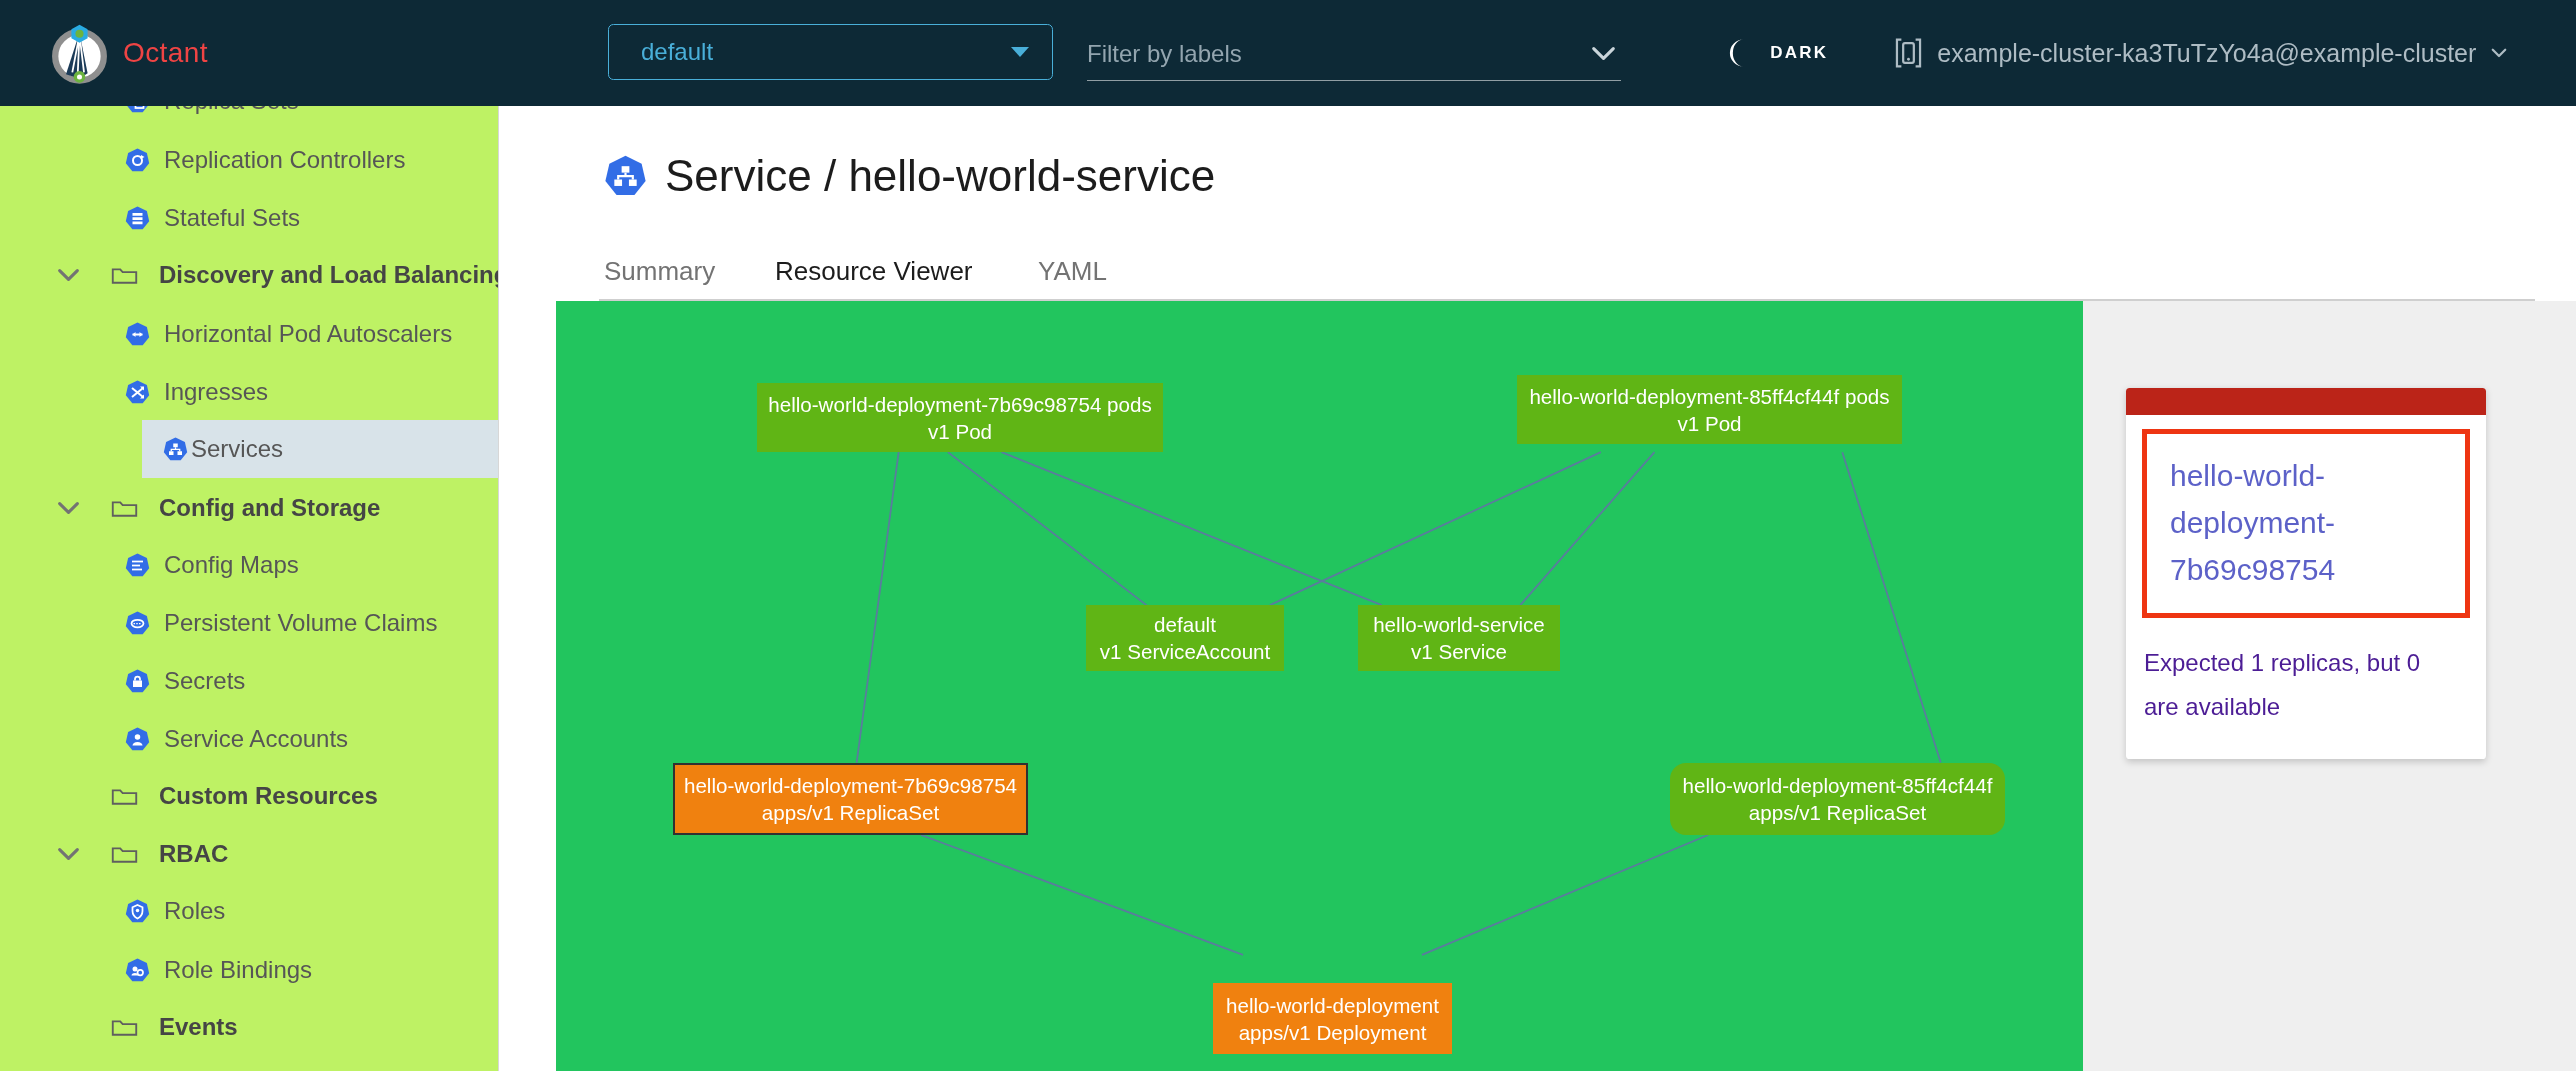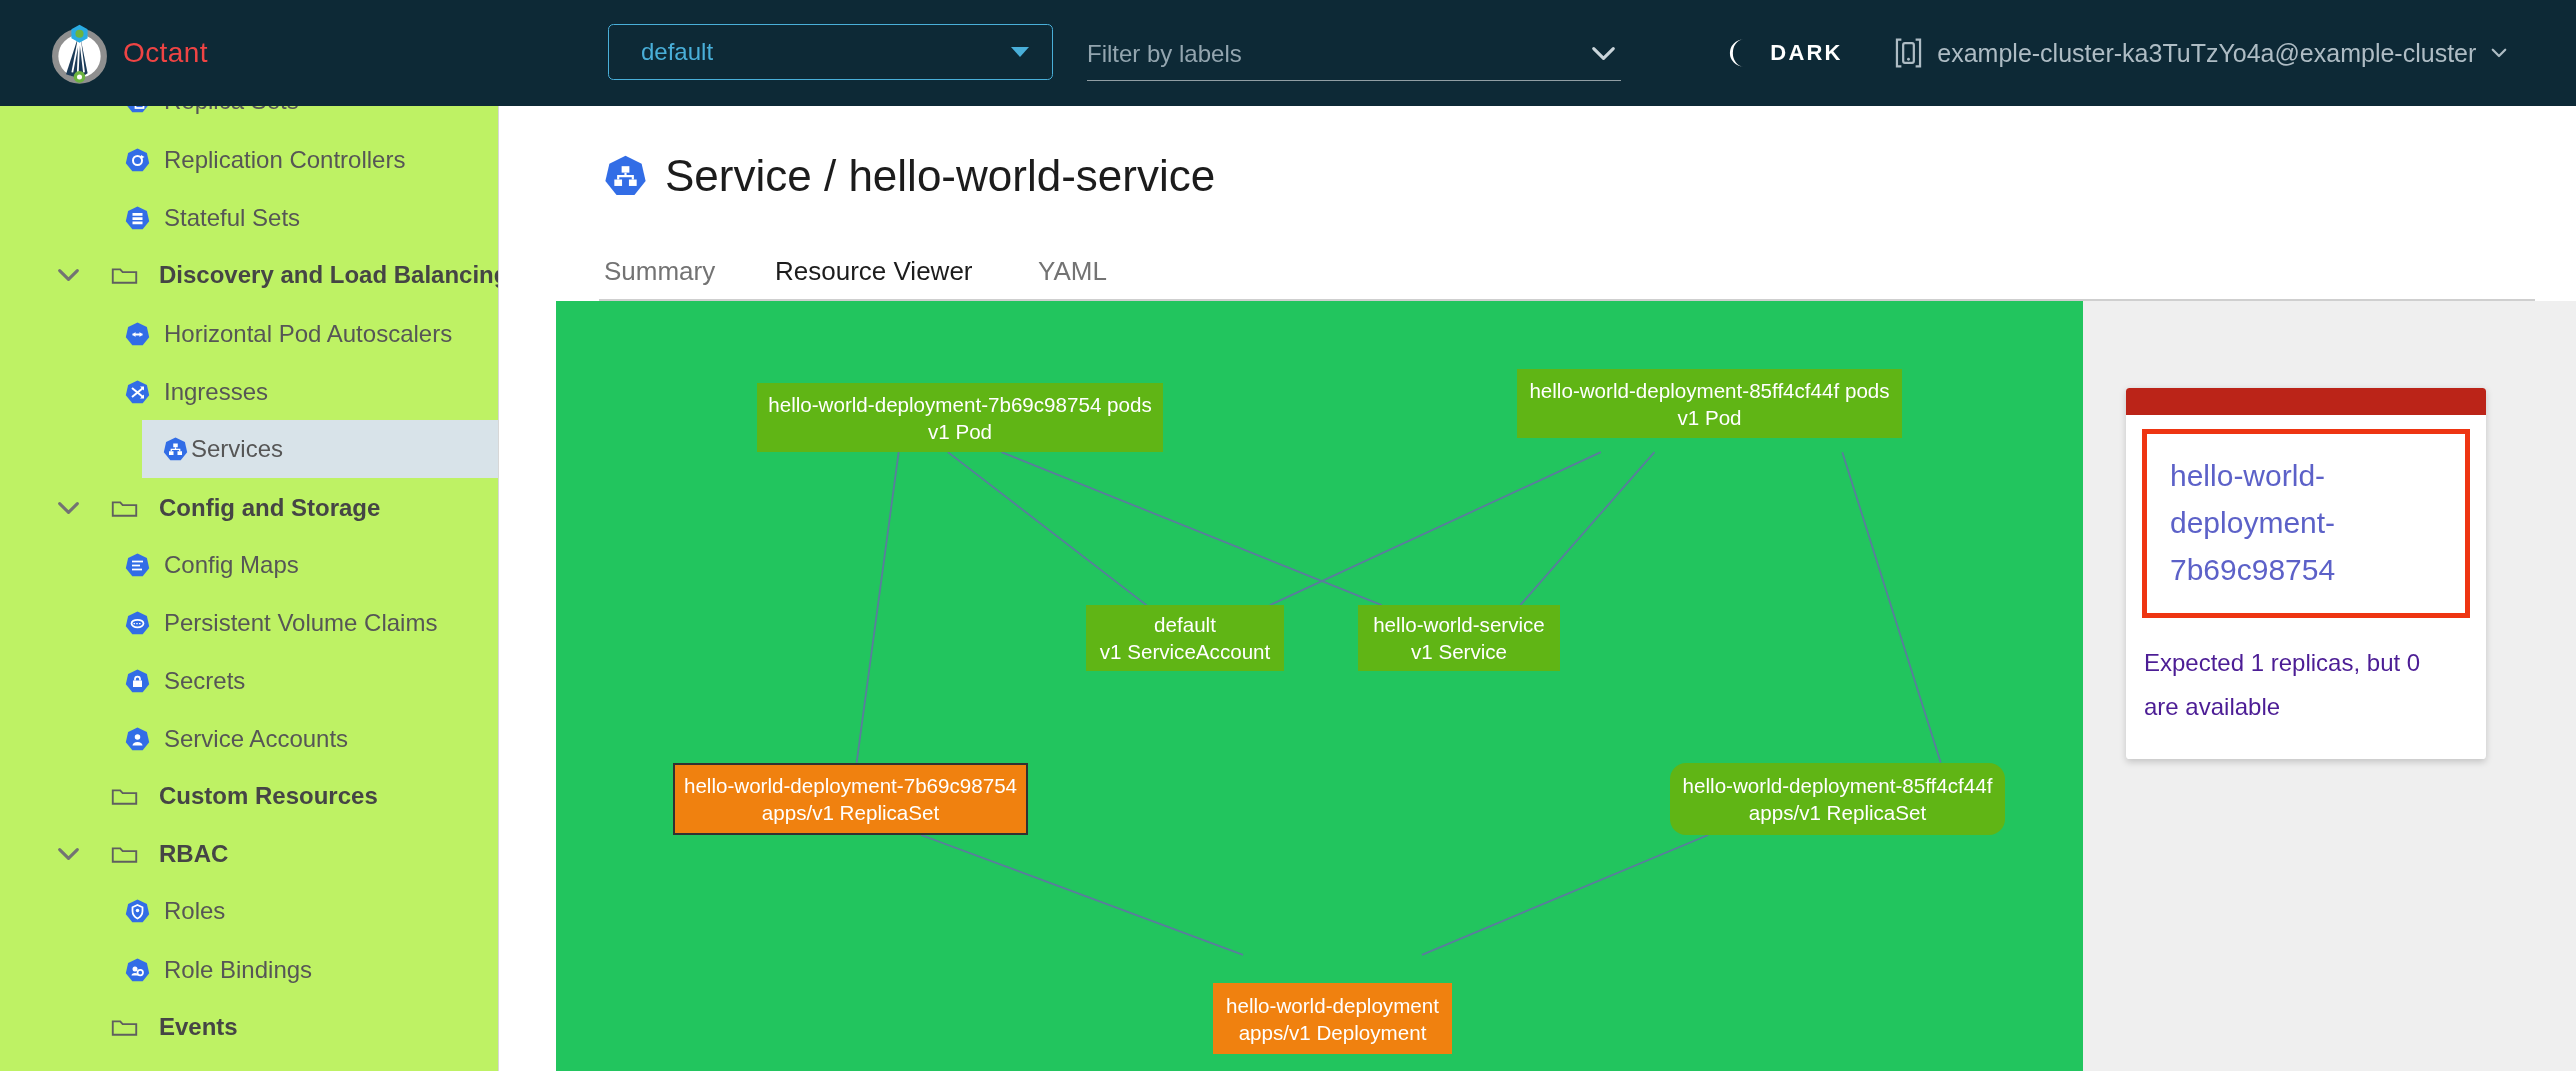--- a/index.html
+++ b/index.html
@@ -19,21 +19,21 @@
   .ns-caret { width:0; height:0; border-left:9px solid transparent; border-right:9px solid transparent;
               border-top:10.7px solid #49afd9; }
   .filter-wrap { position:absolute; left:1087px; top:27px; width:534px; height:54px;
                  border-bottom:1.8px solid rgba(255,255,255,.55); display:flex; align-items:center; }
   .filter-input { flex:1; background:transparent; border:none; outline:none; color:#e8eef1;
                   font-size:24px; font-family:"Liberation Sans",sans-serif; }
   .filter-input::placeholder { color:#93a5af; opacity:1; }
   .filter-chevron { margin-right:5.4px; }
   .dark-toggle { position:absolute; left:1724px; top:0; height:106px; display:flex; align-items:center;
                  gap:14.3px; cursor:pointer; }
-  .dark-label { color:#fff; font-size:22px; font-weight:700; letter-spacing:2.2px; }
+  .dark-label { color:#fff; font-size:17px; font-weight:700; letter-spacing:2.2px; }
   .context { position:absolute; left:1894px; top:0; height:106px; display:flex; align-items:center;
              gap:14.3px; cursor:pointer; }
   .context-label { color:#aebcc4; font-size:25px; font-weight:300; }
 
   
   .sidebar { position:absolute; left:0; top:106px; width:499px; height:966px; background:#bef264;
              border-right:1.8px solid #d7d7d7; overflow:hidden; z-index:10; }
   .nav-row { position:absolute; left:0; width:556px; height:58px; display:flex; align-items:center; cursor:pointer; }
   .nav-row.selected { background:#d8e3e9; left:114px; width:442px; padding-left:0;margin-left:28px; }
   .nav-row.selected .k8s-icon { margin-left:10.7px; }
@@ -341,21 +341,21 @@
           <line x1="408" y1="597" x2="768" y2="731"></line>
           <line x1="1288" y1="597" x2="968" y2="731"></line>
         </g>
       </svg>
 
       <div class="gnode ok" style="left:201px; top:82px; width:406px; height:69px;">
         <span>hello-world-deployment-7b69c98754 pods</span>
         <span>v1 Pod</span>
       </div>
 
-      <div class="gnode ok" style="left:961px; top:68px; width:385px; height:69px;">
+      <div class="gnode ok" style="left:961px; top:74px; width:385px; height:69px;">
         <span>hello-world-deployment-85ff4cf44f pods</span>
         <span>v1 Pod</span>
       </div>
 
       <div class="gnode ok" style="left:530px; top:304px; width:198px; height:66px;">
         <span>default</span>
         <span>v1 ServiceAccount</span>
       </div>
 
       <div class="gnode ok" style="left:802px; top:304px; width:202px; height:66px;">

